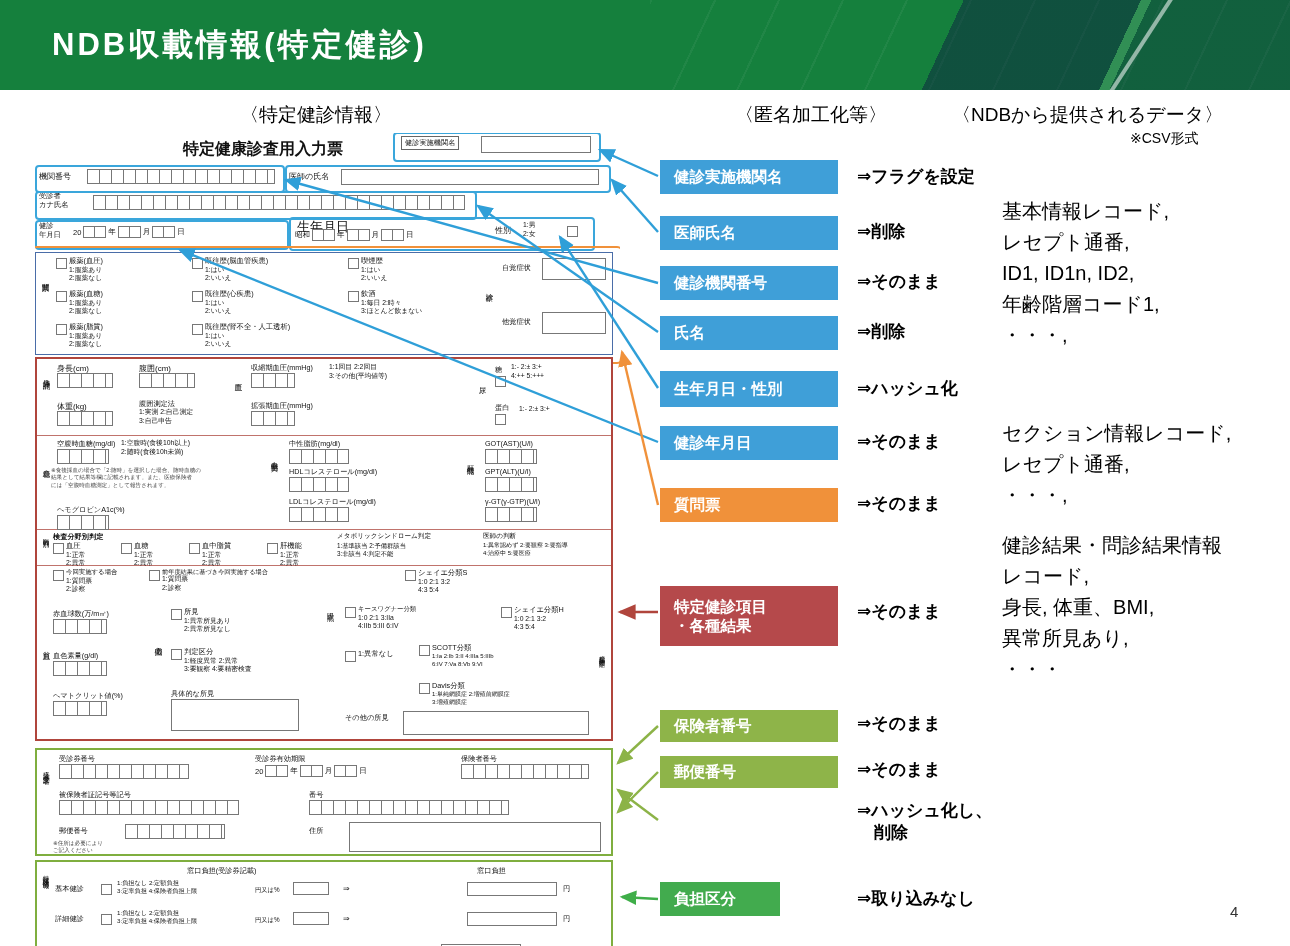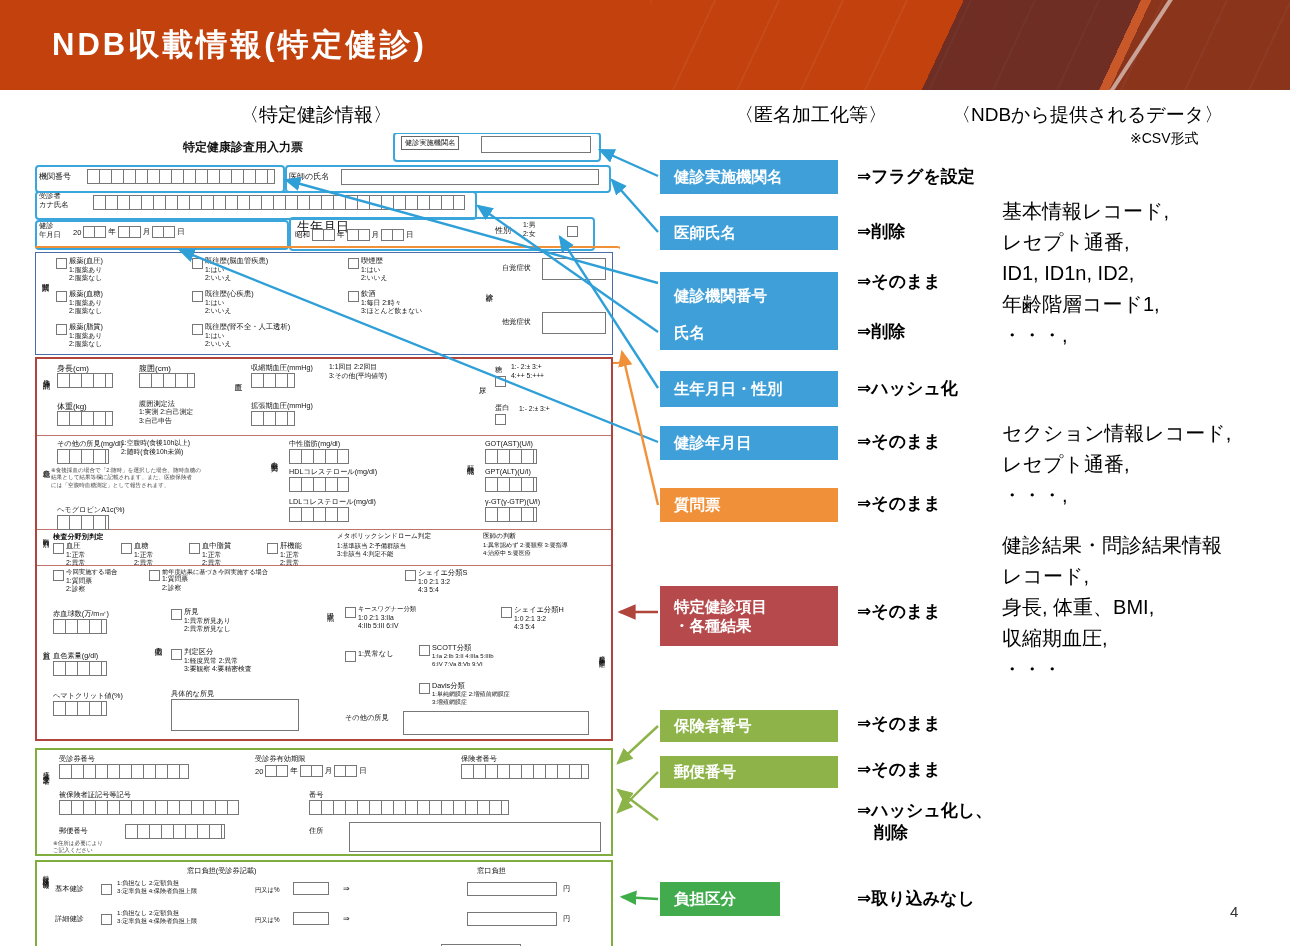--- a/index.html
+++ b/index.html
@@ -1,31 +1,31 @@
 <!DOCTYPE html>
 <html><head>
 <meta charset="utf-8">
 <style>
   html,body{margin:0;padding:0;background:#fff;}
   .slide{position:relative;width:1290px;height:946px;background:#fff;overflow:hidden;
          font-family:"Liberation Sans","DejaVu Sans",sans-serif;color:#111;}
   
-  .header{position:absolute;left:0;top:0;width:1290px;height:90px;background:#c2410c;overflow:hidden;}
+  .header{position:absolute;left:0;top:0;width:1290px;height:90px;background:#15803d;overflow:hidden;}
   .header .stripes{position:absolute;right:0;top:0;width:640px;height:100%;
       background:
         linear-gradient(115deg, transparent 46%, rgba(10,22,64,.45) 46% 72%, rgba(255,255,255,.12) 72% 73.5%, rgba(10,22,64,.30) 73.5%),
         repeating-linear-gradient(115deg, rgba(255,255,255,.05) 0 2px, transparent 2px 58px);}
   .header .slash{position:absolute;right:150px;top:-25px;width:4px;height:150px;background:rgba(255,255,255,.55);transform:rotate(33deg);}
   .title{position:absolute;left:52px;top:24px;font-size:31px;font-weight:bold;color:#fff;letter-spacing:3px;}
   
   .colhead{position:absolute;font-size:19px;color:#000;white-space:nowrap;}
   .csvnote{position:absolute;font-size:14px;color:#000;}
   
   .form{position:absolute;left:35px;top:133px;width:585px;height:813px;overflow:hidden;font-size:8px;}
-  .f-title{position:absolute;font-size:12px;font-weight:bold;white-space:nowrap;}
+  .f-title{position:absolute;font-size:16px;font-weight:bold;white-space:nowrap;}
   .f-lab{position:absolute;font-size:8px;white-space:nowrap;color:#111;}
   .boxed{border:1px solid #666;padding:1px 3px;background:#fff;}
   .s6{font-size:6.3px;} .s7{font-size:7.2px;} .s8{font-size:8px;}
   .pre{white-space:pre-line;}
   .f-box{position:absolute;border:1px solid #777;background:#fff;box-sizing:border-box;}
   .cells{position:absolute;height:15px;border:1px solid #777;box-sizing:border-box;
          background:repeating-linear-gradient(90deg,#fff 0 11px,#777 11px 12px);}
   .cb{position:absolute;width:9px;height:9px;border:1px solid #777;background:#fff;}
   .hl{position:absolute;border:2px solid #3aa6db;border-radius:4px;}
   .hl-orange{position:absolute;border:2.5px solid #f0913a;border-radius:6px;}
@@ -208,21 +208,21 @@
       <div class="cells" style="left:214px;top:52px;width:44px"></div>
       <div class="vlab" style="left:440px;top:22px">尿</div>
       <div class="f-lab s7" style="left:458px;top:6px">糖</div>
       <div class="cb" style="left:458px;top:17px"></div>
       <div class="opts" style="left:474px;top:4px">1:- 2:± 3:+
 4:++ 5:+++</div>
       <div class="f-lab s7" style="left:458px;top:44px">蛋白</div>
       <div class="cb" style="left:458px;top:55px"></div>
       <div class="opts" style="left:482px;top:46px">1:- 2:± 3:+</div>
 
-      <div class="f-lab s7" style="left:20px;top:80px">その他の所見(mg/dl)</div>
+      <div class="f-lab s7" style="left:20px;top:80px">空腹時血糖(mg/dl)</div>
       <div class="cells" style="left:20px;top:90px;width:52px"></div>
       <div class="opts" style="left:84px;top:80px">1:空腹時(食後10h以上)
 2:随時(食後10h未満)</div>
       <div class="opts" style="left:14px;top:108px;font-size:5.6px;color:#444">※食後採血の場合で「2:随時」を選択した場合、随時血糖の
 結果として結果等欄に記載されます。また、医療保険者
 には「空腹時血糖測定」として報告されます。</div>
       <div class="f-lab s7" style="left:20px;top:146px">ヘモグロビンA1c(%)</div>
       <div class="cells" style="left:20px;top:156px;width:52px"></div>
       <div class="vlab" style="left:232px;top:96px">血中脂質</div>
       <div class="f-lab s7" style="left:252px;top:80px">中性脂肪(mg/dl)</div>
@@ -432,21 +432,21 @@
     <line x1="658" y1="505" x2="622" y2="352" stroke="#f0913a" stroke-width="2.4" marker-end="url(#ao)"></line>
     <line x1="658" y1="612" x2="620" y2="612" stroke="#b0453c" stroke-width="2.6" marker-end="url(#ar)"></line>
     <line x1="658" y1="726" x2="618" y2="763" stroke="#8cb347" stroke-width="2.4" marker-end="url(#ag)"></line>
     <line x1="658" y1="772" x2="618" y2="812" stroke="#8cb347" stroke-width="2.4" marker-end="url(#ag)"></line>
     <line x1="658" y1="820" x2="618" y2="790" stroke="#8cb347" stroke-width="2.4" marker-end="url(#ag)"></line>
     <line x1="658" y1="899" x2="622" y2="897" stroke="#3fae49" stroke-width="2.4" marker-end="url(#abg)"></line>
   </svg>
 
   <div class="map-label blue" style="top:160px;height:34px">健診実施機関名</div>
   <div class="map-label blue" style="top:216px;height:34px">医師氏名</div>
-  <div class="map-label blue" style="top:272px;height:48px">健診機関番号</div>
+  <div class="map-label blue" style="top:266px;height:34px">健診機関番号</div>
   <div class="map-label blue" style="top:316px;height:34px">氏名</div>
   <div class="map-label blue" style="top:371px;height:36px">生年月日・性別</div>
   <div class="map-label blue" style="top:426px;height:34px">健診年月日</div>
   <div class="map-label orange" style="top:488px;height:34px">質問票</div>
   <div class="map-label red" style="top:586px;height:60px">特定健診項目
 ・各種結果</div>
   <div class="map-label green" style="top:710px;height:32px">保険者番号</div>
   <div class="map-label green" style="top:756px;height:32px">郵便番号</div>
   <div class="map-label bgreen" style="top:882px;height:34px;width:120px">負担区分</div>
 
@@ -473,18 +473,18 @@
   </div>
   <div class="record" style="top:418px">
     <div>セクション情報レコード,</div>
     <div>レセプト通番,</div>
     <div>・・・,</div>
   </div>
   <div class="record" style="top:530px">
     <div>健診結果・問診結果情報</div>
     <div>レコード,</div>
     <div>身長, 体重、BMI,</div>
-    <div>収縮期血圧,</div>
+    <div>異常所見あり,</div>
     <div>・・・</div>
   </div>
 
   <div class="pagenum">4</div>
 </div>
 
 </body></html>

